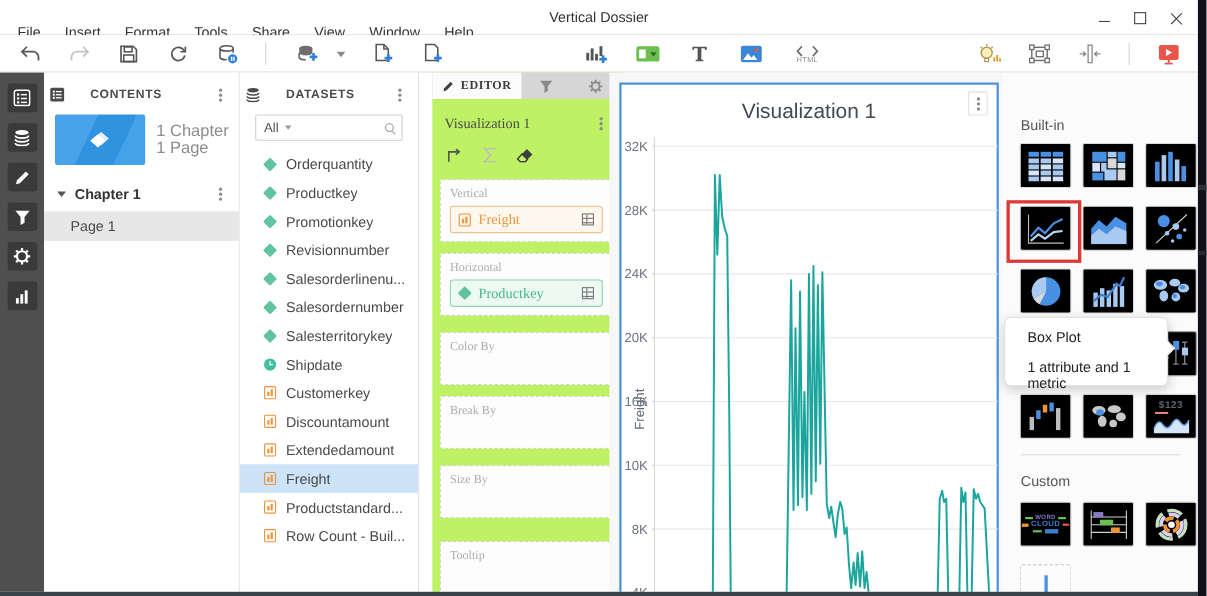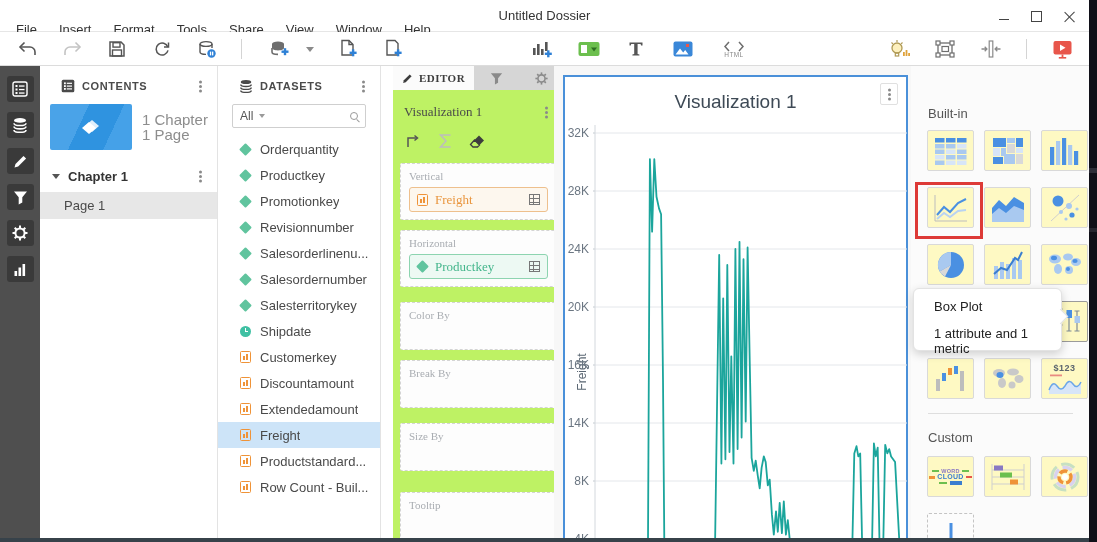--- a/index.html
+++ b/index.html
@@ -35,21 +35,21 @@
 
   
   .body { position:absolute; left:0; top:66px; width:1089px; height:472px; }
 
   .rail { position:absolute; left:0; top:0; width:40px; height:472px; background:#4f4f4f;
     display:flex; flex-direction:column; align-items:center; gap:10px; padding-top:10px; }
   .rail-btn { width:27px; height:26px; background:#3a3a3a; border-radius:3px;
     display:flex; align-items:center; justify-content:center; flex:none; }
 
   .panel { position:absolute; top:0; height:472px; background:#fff; }
-  .phead { display:flex; align-items:center; gap:7px; padding:13px 10px 9px 21px; }
+  .phead { display:flex; align-items:center; gap:23px; padding:13px 10px 9px 5px; }
   .phead-label { font-size:11px; font-weight:bold; color:#4a4a4a; letter-spacing:.6px; }
   .kebab-wrap { margin-left:auto; width:14px; height:14px; display:flex; align-items:center; justify-content:center; }
   .kebab { width:3px; height:3px; border-radius:50%; background:#8a8a8a; box-shadow:0 -4.5px 0 #8a8a8a, 0 4.5px 0 #8a8a8a; }
 
   
   .contents { left:40px; width:178px; border-right:1px solid #e3e3e3; }
   .thumb-row { display:flex; align-items:center; gap:10px; padding:2px 8px 10px 10px; }
   .thumb { width:82px; height:46px; border-radius:2px; position:relative; overflow:hidden;
     background:linear-gradient(115deg,#4aa3e8 0 38%,#2f93e0 38% 72%,#45a1e8 72%); }
   .thumb svg { position:absolute; left:26px; top:9px; }
@@ -107,21 +107,21 @@
   .viz-kebab { position:absolute; right:8px; top:6px; width:18px; height:22px; border:1px solid #e0e0e0; border-radius:2px;
     display:flex; align-items:center; justify-content:center; background:#fff; }
   .ylabel { position:absolute; left:-2px; top:288px; font-size:12px; color:#5c6874; transform:rotate(-90deg); }
   .ytick { position:absolute; width:24px; text-align:right; font-size:12px; color:#6b7682; }
   .plot-svg { position:absolute; left:28px; top:47px; }
 
   
   .gallery { left:911px; width:178px; background:#fbfbfb; }
   .g-label { position:absolute; left:17px; font-size:13px; color:#555;text-align:center; }
   .tiles { position:absolute; left:16px; top:64px; display:grid; grid-template-columns:repeat(3,47px); gap:16px 10px; }
-  .tile { width:47px; height:41px; background:#fef9c3; border:1px solid #d9d9d9; border-radius:2px;
+  .tile { width:47px; height:41px; background:#000000; border:1px solid #d9d9d9; border-radius:2px;
     display:flex; align-items:center; justify-content:center; }
   .tile.hovered { border-color:#9b9b9b; }
   .g-divider { position:absolute; left:17px; width:145px; top:347px; border-top:1px solid #dedede; }
   .tiles-custom { position:absolute; left:16px; top:390px; display:grid; grid-template-columns:repeat(3,47px); gap:16px 10px; }
   .tile.dashed { border:1px dashed #c4c4c4; background:#fcfcfc; }
   .kpi-text { font-size:9px; font-weight:bold; color:#5a646e; letter-spacing:.5px; }
   .wc-word { font-size:5.5px; font-weight:bold; letter-spacing:.3px; line-height:6px; }
 
   
   .red-box { position:absolute; left:915px; top:182px; width:68px; height:57px; border:3px solid #dd3a37; z-index:30; pointer-events:none; }
@@ -139,21 +139,21 @@
   .bottom-edge { position:absolute; left:0; top:538px; width:1089px; height:4px; background:#37424a; z-index:45; }
 
   svg { display:block; }
 </style>
 </head>
 <body>
 
 <div id="app">
 
   <div class="menubar">
-    <div class="win-title">Untitled Dossier</div>
+    <div class="win-title">Vertical Dossier</div>
     <div class="menus">
 
     <span class="menu-item">File</span>
         <span class="menu-item">Insert</span>
         <span class="menu-item">Format</span>
         <span class="menu-item">Tools</span>
         <span class="menu-item">Share</span>
         <span class="menu-item">View</span>
         <span class="menu-item">Window</span>
         <span class="menu-item">Help</span>
@@ -612,21 +612,21 @@
             <line x1="2" x2="314" y1="415" y2="415" stroke="#e4e7eb" stroke-width="1"></line>
             <line x1="-2" x2="2" y1="415" y2="415" stroke="#c4cad0"></line>
             <line x1="2" x2="2" y1="1" y2="420" stroke="#d3d8dd"></line>
             <polyline points="55.0,418.0 56.9,35.1 59.1,107.6 61.3,35.1 63.5,72.8 66.0,84.4 68.1,90.2 70.0,255.5 71.3,418.0 122.1,418.0 126.2,130.8 128.4,339.6 130.2,174.3 132.4,335.3 134.3,140.9 136.5,328.0 138.3,232.3 140.5,339.6 142.4,125.0 144.6,325.1 146.5,117.8 148.6,313.5 150.5,135.2 152.7,297.6 154.6,123.5 156.8,241.0 158.6,333.8 160.8,346.9 162.7,336.7 164.9,352.6 166.7,364.3 168.6,343.9 170.8,332.4 172.7,338.1 174.8,361.4 176.7,355.6 178.9,390.4 180.8,410.6 183.0,387.4 184.8,407.8 186.7,378.8 188.9,409.2 190.8,377.3 192.9,410.6 194.8,396.1 197.0,418.0 259.4,418.0 261.3,329.4 263.5,322.2 265.3,332.4 267.2,329.4 269.1,418.0 279.1,418.0 280.9,319.3 282.8,332.4 284.7,323.6 286.5,418.0 290.3,418.0 292.2,320.8 294.3,329.4 296.2,325.1 298.1,332.4 302.1,338.1 306.2,415.0" fill="none" stroke="#1ba59c" stroke-width="1.8" stroke-linejoin="round"></polyline>
           </svg>
       <div class="ytick" style="left: 0px; top: 49px;">32K</div>
           <div class="ytick" style="left: 0px; top: 107px;">28K</div>
           <div class="ytick" style="left: 0px; top: 165px;">24K</div>
           <div class="ytick" style="left: 0px; top: 223px;">20K</div>
           <div class="ytick" style="left: 0px; top: 281px;">16K</div>
-          <div class="ytick" style="left: 0px; top: 339px;">14K</div>
+          <div class="ytick" style="left: 0px; top: 339px;">10K</div>
           <div class="ytick" style="left: 0px; top: 397px;">8K</div>
           <div class="ytick" style="left: 0px; top: 455px;">4K</div>
         </div>
     </div>
 
     <div class="panel gallery">
       <div class="g-label" style="top:40px;">Built-in</div>
 
       <div class="tiles">
         <div class="tile">

